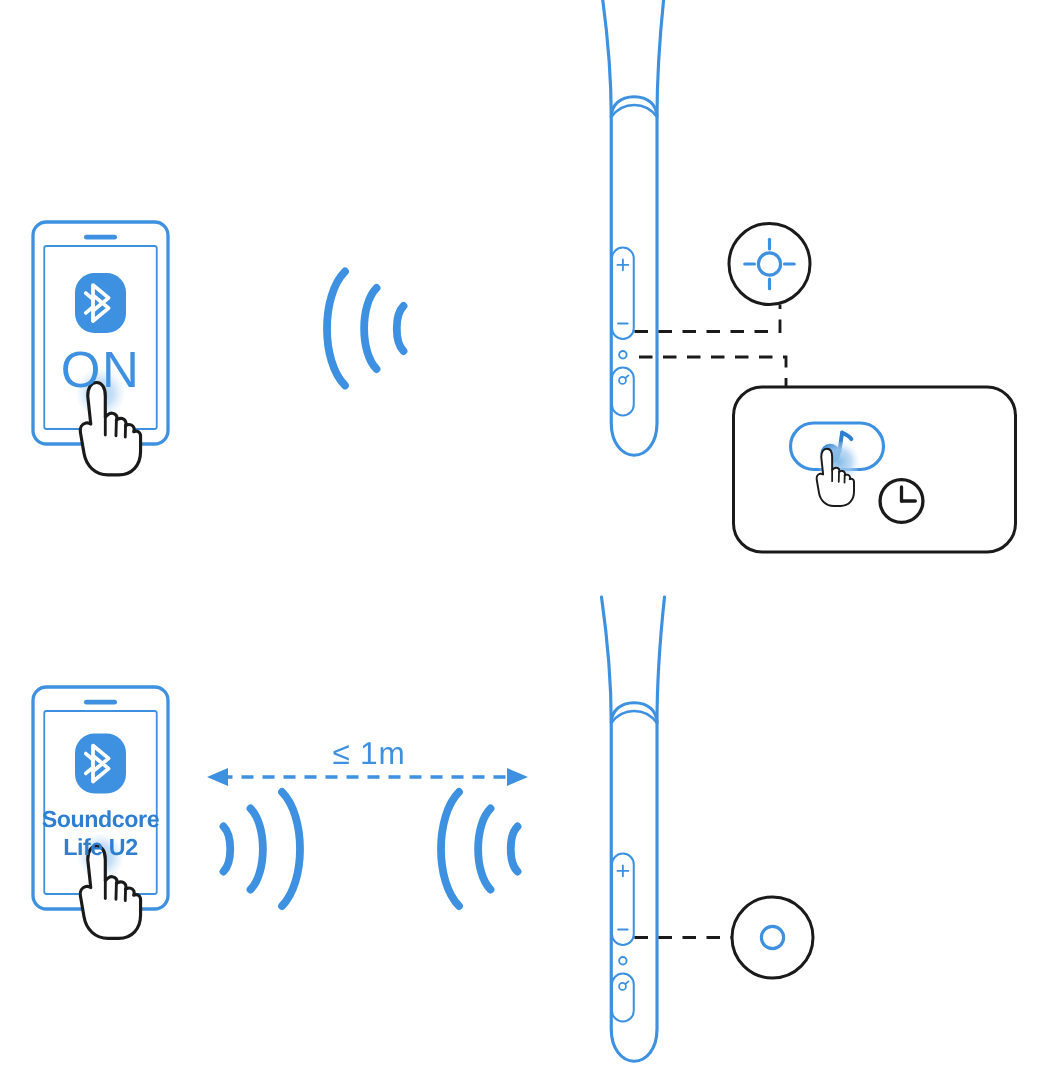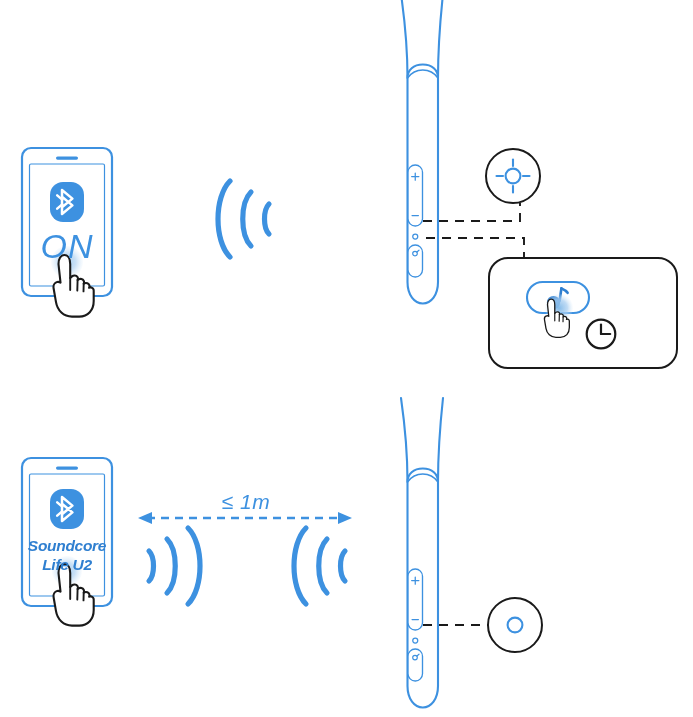--- a/index.html
+++ b/index.html
@@ -1,20 +1,20 @@
 <!DOCTYPE html>
 <html><head>
 <meta charset="utf-8">
 <style>
   html,body{margin:0;padding:0;background:#ffffff;}
   body{
     width:693px;height:717px;position:relative;overflow:hidden;
     font-family:"Liberation Sans","DejaVu Sans",sans-serif;
   }
-  #stage{position:absolute;inset:0;width:643px;height:717px;font-style:italic;}
+  #stage{position:absolute;inset:0;width:643px;height:717px;}
   svg.layer{position:absolute;left:0;top:0;width:693px;height:717px;}
   .txt-on{
     font-family:"Liberation Sans","DejaVu Sans",sans-serif;
     font-size:34px;font-weight:400;letter-spacing:1px;
   }
   .txt-dev{
     font-family:"Liberation Sans","DejaVu Sans",sans-serif;
     font-size:15.5px;font-weight:700;letter-spacing:-0.3px;
   }
   .txt-dist{

